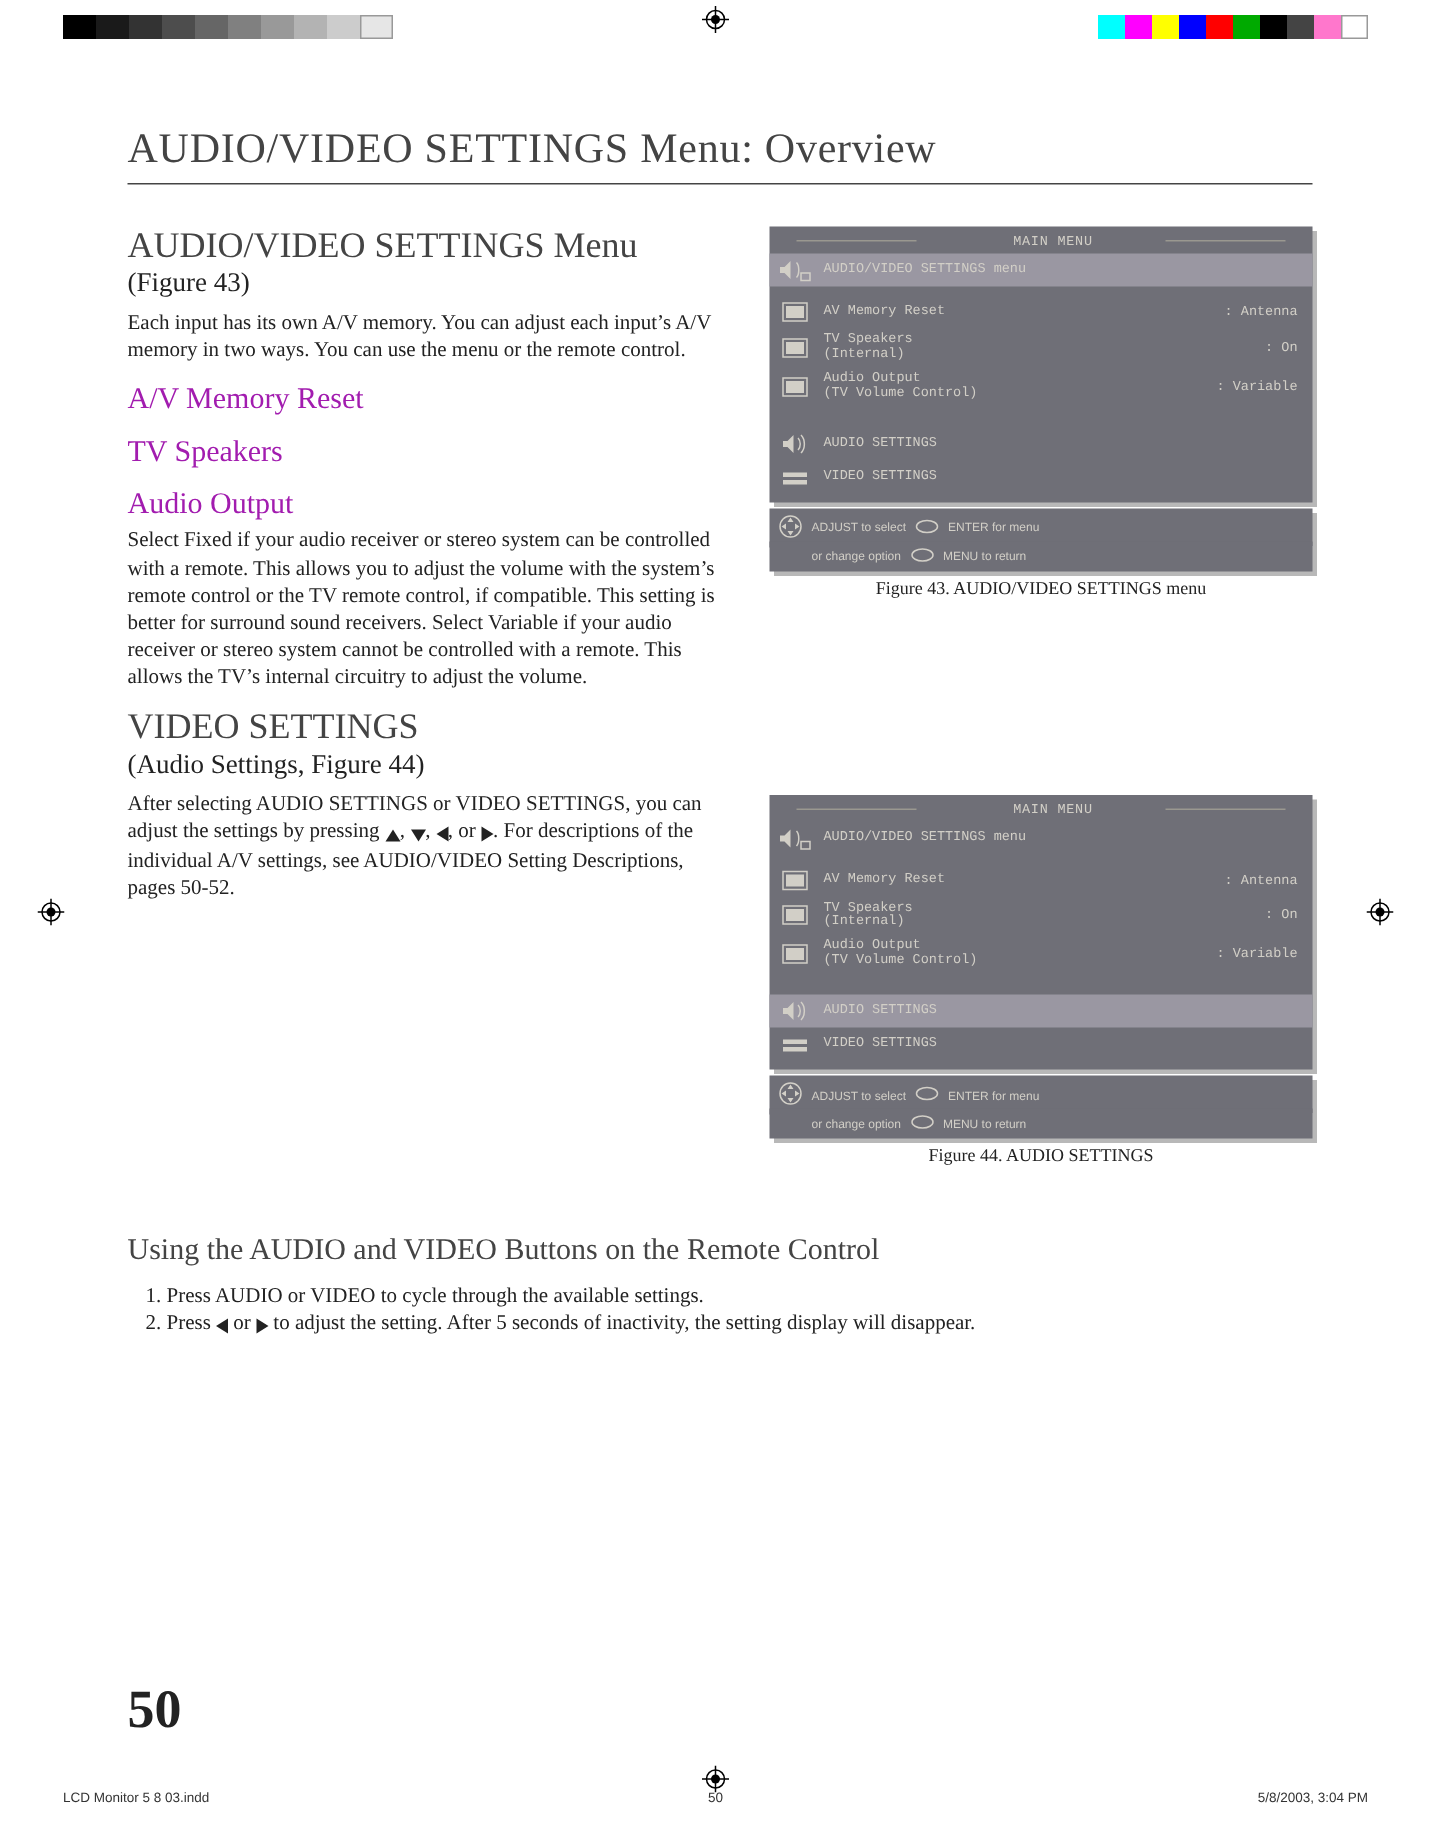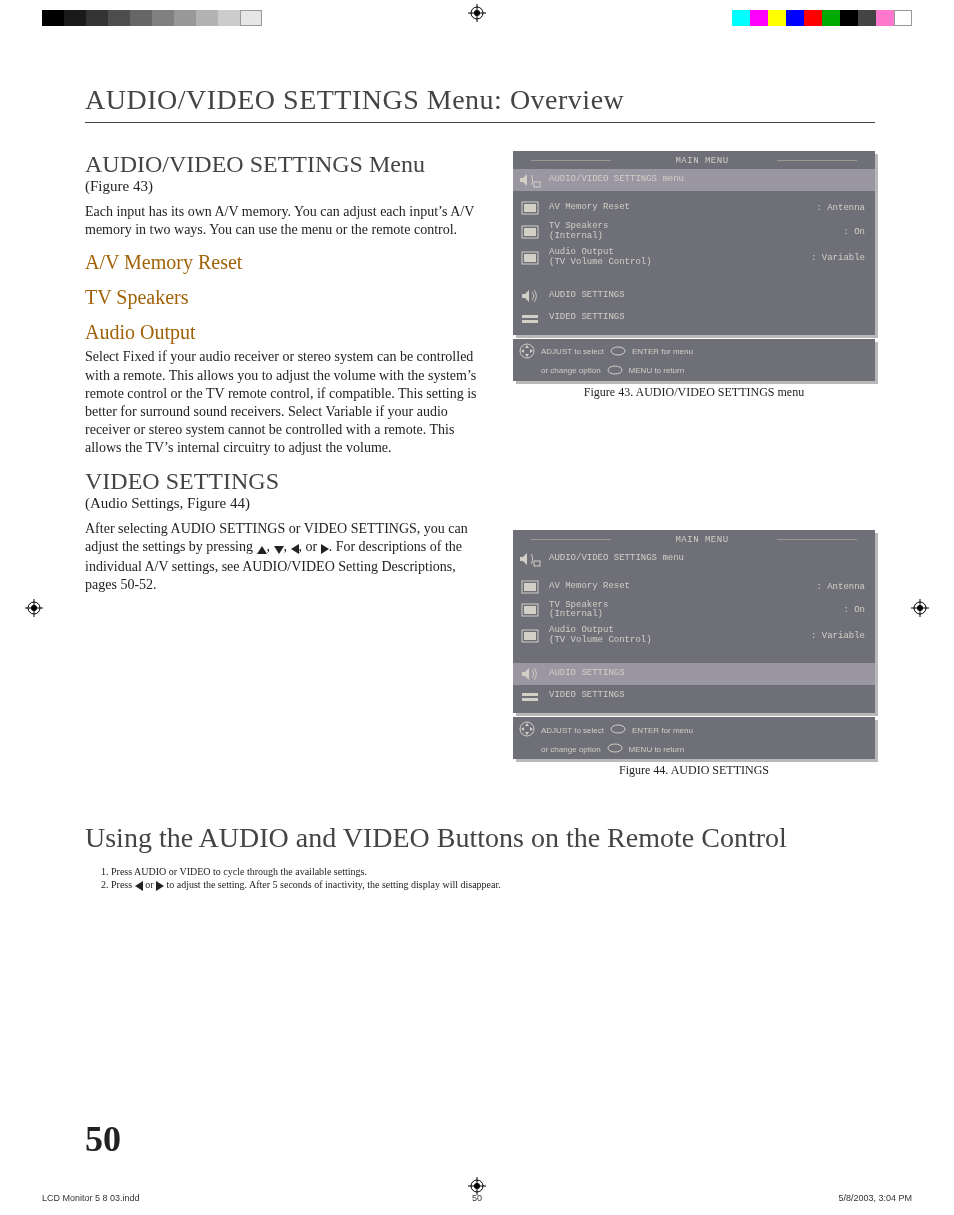--- a/index.html
+++ b/index.html
@@ -26,42 +26,42 @@
   .reg-mark svg { display:block; }
 
   .page { position:absolute; left:85px; top:66px; width:790px; height:1090px; }
   .title { font-size:28px; color:#444; margin:18px 0 6px 0; letter-spacing:.5px; }
   .rule { border:0; border-top:1px solid #444; margin:4px 0 28px 0; }
   .cols { display:flex; gap:28px; }
   .col-left { width:400px; }
   .col-right { flex:1; }
   h2 { font-size:24px; color:#444; margin:0 0 0 0; font-weight:normal; }
   h2.sub { font-size:24px; }
-  h3 { font-size:20px; color:#a16207; margin:12px 0 0 0; font-weight:normal; }
-  .small-ref { font-size:15px; margin:0 0 8px 0; }
+  h3 { font-size:20px; color:#a21caf; margin:12px 0 0 0; font-weight:normal; }
+  .small-ref { font-size:18px; margin:0 0 8px 0; }
   p { font-size:14px; line-height:1.3; margin:4px 0 10px 0; }
   .arrows { display:inline-block; vertical-align:-2px; }
 
   
   .osd { background:#6f6f77; color:#d2cfc7; font-family: "Courier New", monospace; font-size:9px; position:relative; box-shadow:3px 3px 0 #b8b8b8; margin-bottom:4px; }
   .osd-inner { padding:0 0 6px 0; }
   .osd-title { text-align:center; padding:5px 0 3px 16px; font-size:9px; letter-spacing:.5px; position:relative; }
   .osd-title::before, .osd-title::after { content:""; position:absolute; top:50%; height:1px; width:80px; background:#9a9890; }
   .osd-title::before{ left:18px; } .osd-title::after{ right:18px; }
   .osd-row { display:flex; align-items:center; padding:3px 10px 3px 6px; gap:8px; }
   .osd-icon { width:22px; height:16px; display:flex; align-items:center; justify-content:center; }
   .osd-label { flex:1; line-height:1.1; }
   .osd-val { white-space:pre; }
   .osd-sel { background:#9a97a2; }
   .osd-foot { background:#6f6f77; margin-top:4px; padding:4px 6px; font-family:Liberation Sans, sans-serif; font-size:8px; color:#d2cfc7; box-shadow:3px 3px 0 #b8b8b8; display:flex; align-items:center; gap:6px; }
   .fig-cap { font-size:12px; text-align:center; margin:4px 0 40px 0; }
 
   .bottom-section { margin-top:22px; }
-  .bottom-section h2 { font-size:28px;margin-top:44px; }
-  ol.steps { font-size:10px; margin:12px 0 12px 26px; padding:0;font-family:Liberation Serif, serif; }
+  .bottom-section h2 { font-size:20px;margin-top:44px; }
+  ol.steps { font-size:14px; margin:12px 0 12px 26px; padding:0;font-family:Liberation Serif, serif; }
   ol.steps li { margin:2px 0; }
 
   .page-num { font-size:36px; font-weight:bold; position:absolute; left:0; bottom:-4px; }
 
   .footer-meta { position:absolute; bottom:12px; left:42px; right:42px; font-size:9px; font-family:Arial,sans-serif; color:#333; display:flex; justify-content:space-between; }
   .footer-center { position:absolute; left:50%; transform:translateX(-50%); }
 
   .tri { display:inline-block; width:0; height:0; vertical-align:-1px; }
   .tri.up   { border-left:5px solid transparent; border-right:5px solid transparent; border-bottom:8px solid #222; }
   .tri.down { border-left:5px solid transparent; border-right:5px solid transparent; border-top:8px solid #222; }

